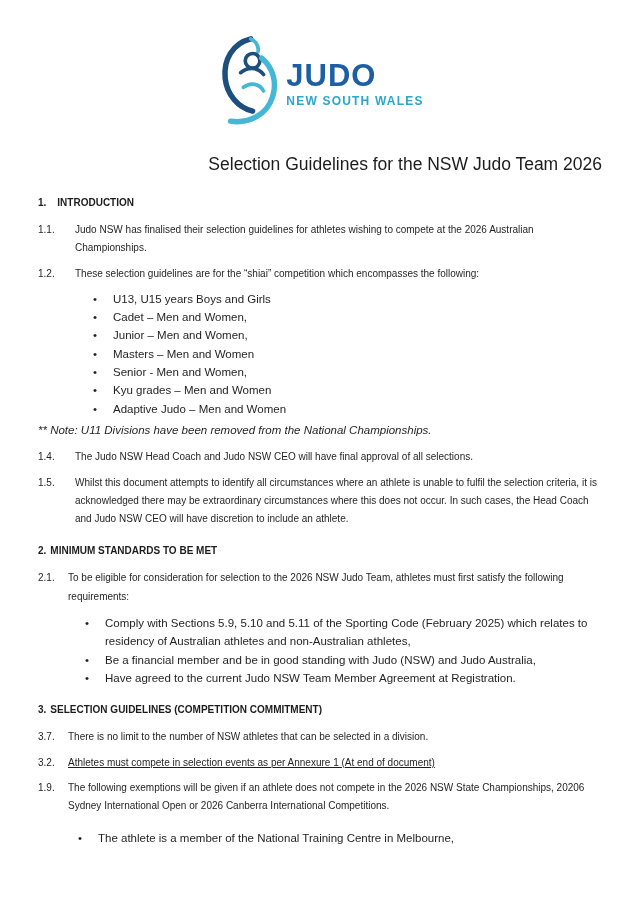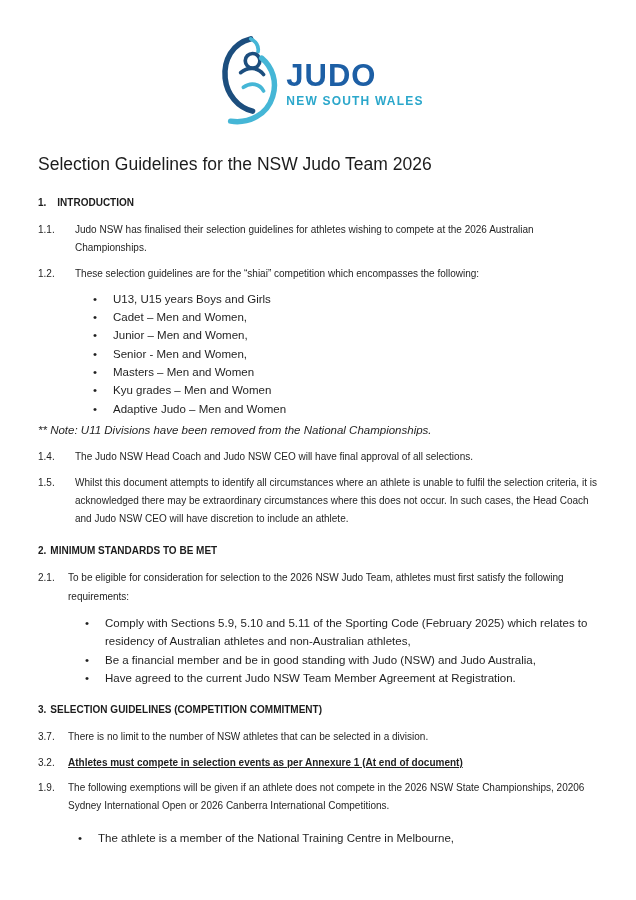--- a/index.html
+++ b/index.html
@@ -43,21 +43,21 @@
     font-size: 12px;
     font-weight: bold;
     letter-spacing: 1.2px;
     color: #2ba7cb;
     margin-top: 3px;
   }
 
   
   .doc-title {
     margin: 24px 0 0 0;
-    text-align: left;
+    text-align: right;
     font-size: 17.5px;
     font-weight: normal;
     color: #1c1c1c;
   }
 
   
   h2 {
     font-size: 10px;
     font-weight: bold;
     margin: 17px 0 13px 0;
@@ -71,21 +71,21 @@
   
   .para {
     display: flex;
     font-size: 10px;
     line-height: 18.3px;
     margin: 0 0 7px 0;
   }
   .para .pnum { flex: 0 0 37px; }
   .para.s23 .pnum { flex: 0 0 30px; }
   .para .ptext { margin: 0; flex: 1 1 auto; }
-  .para.emphasis .ptext { font-weight: bold; text-decoration: underline; }
+  .para.emphasis .ptext { font-weight: normal; text-decoration: underline; }
 
   
   ul.bullets {
     list-style: none;
     margin: 5px 0 3px 0;
     padding: 0;
     font-size: 11.5px;
     line-height: 18.3px;
   }
   ul.bullets li { position: relative; padding-left: 20px; }
@@ -140,22 +140,22 @@
 
   <div class="para s1">
     <span class="pnum">1.2.</span>
     <p class="ptext">These selection guidelines are for the “shiai” competition which encompasses the following:</p>
   </div>
 
   <ul class="bullets lvl-s1">
     <li>U13, U15 years Boys and Girls</li>
     <li>Cadet – Men and Women,</li>
     <li>Junior – Men and Women,</li>
+    <li>Masters – Men and Women</li>
     <li>Senior - Men and Women,</li>
-    <li>Masters – Men and Women</li>
     <li>Kyu grades – Men and Women</li>
     <li>Adaptive Judo – Men and Women</li>
   </ul>
 
   <div class="note">** Note: U11 Divisions have been removed from the National Championships.</div>
 
 
   <div class="para s1">
     <span class="pnum">1.4.</span>
     <p class="ptext">The Judo NSW Head Coach and Judo NSW CEO will have final approval of all selections.</p>

